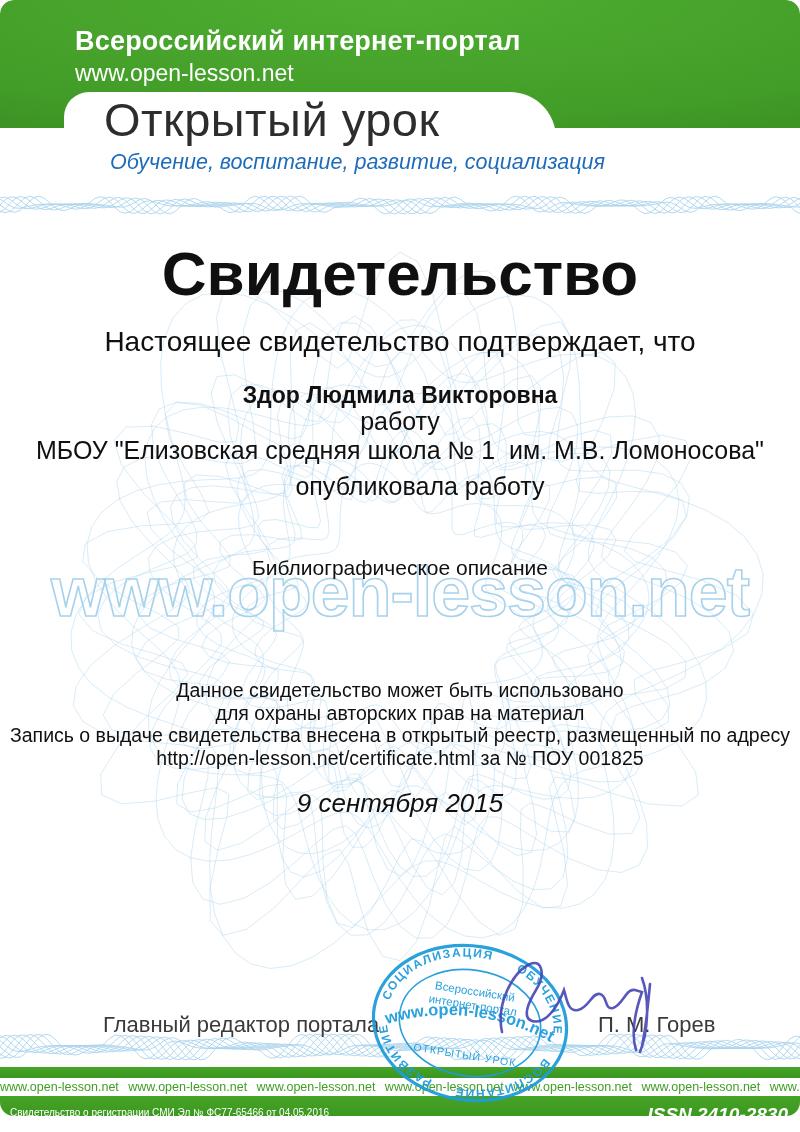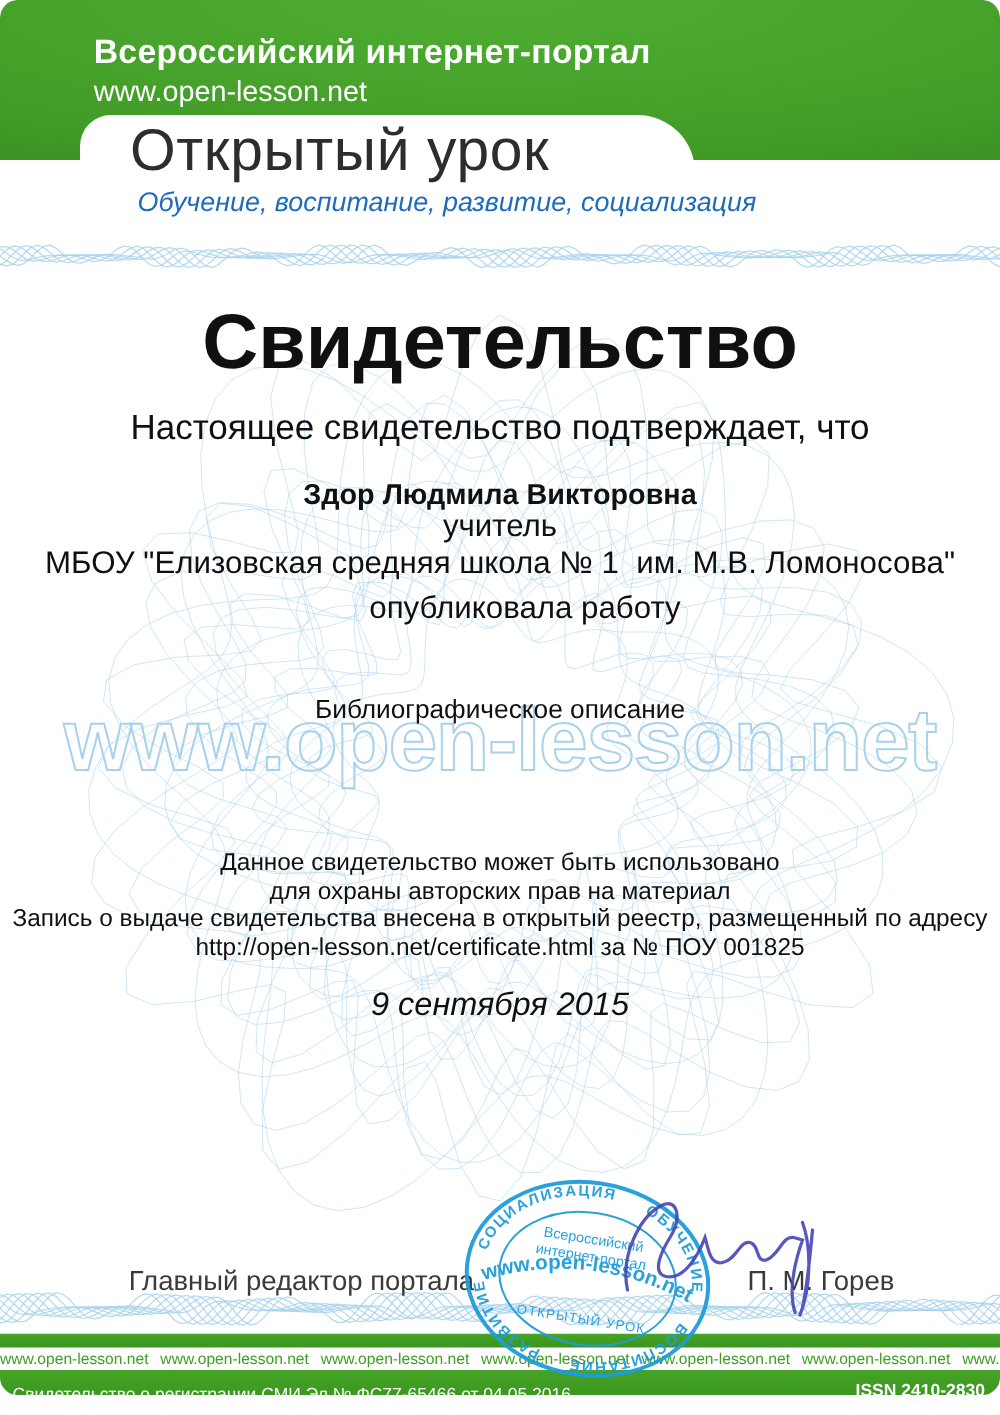--- a/index.html
+++ b/index.html
@@ -45,22 +45,22 @@
   #stamp{position:absolute;left:355px;top:928px;width:230px;height:190px;z-index:3;opacity:.95;}
   #signature{position:absolute;left:492px;top:948px;width:185px;height:112px;z-index:4;}
   
   .footer-bar{position:absolute;left:0;top:1067px;width:800px;height:11px;
               background:linear-gradient(#46a427,#3a961e);}
   .url-strip{position:absolute;left:0;top:1078px;width:800px;height:18px;line-height:18px;
              font-size:12.5px;color:#3f9e23;white-space:nowrap;overflow:hidden;word-spacing:6px;
              text-align:center;}
   .footer{position:absolute;left:0;top:1096px;width:800px;height:36px;
           background:linear-gradient(#45a326,#35901b);border-radius:0 0 14px 14px;}
-  .reg-text{position:absolute;left:10px;top:11px;color:#fff;font-size:14px;text-decoration:underline;}
-  .issn-text{position:absolute;right:12px;top:8px;color:#fff;font-size:14px;font-weight:bold;}
+  .reg-text{position:absolute;left:10px;top:11px;color:#fff;font-size:10px;text-decoration:underline;}
+  .issn-text{position:absolute;right:12px;top:8px;color:#fff;font-size:19px;font-weight:bold;font-style:italic;}
   .stamp-txt{font-family:"Liberation Sans",sans-serif;fill:#1f9cd9;}
 </style>
 </head>
 <body>
 
 <div class="page">
 
   <div class="header">
     <div class="portal-title">Всероссийский интернет-портал</div>
     <div class="portal-url">www.open-lesson.net</div>
@@ -99,21 +99,21 @@
       <path d="M624.6 382.0 L642.4 397.0 L657.8 413.8 L669.4 431.8 L675.8 450.2 L676.4 468.2 L671.2 484.8 L660.6 499.1 L645.5 510.8 L627.4 519.7 L607.7 526.1 L588.0 530.7 L569.8 534.4 L554.0 538.4 L541.3 543.9 L531.8 551.9 L525.2 563.0 L520.7 577.4 L517.4 595.0 L514.1 615.0 L509.8 636.2 L503.4 657.0 L494.6 675.9 L483.0 691.1 L468.9 701.5 L452.7 705.9 L435.2 704.1 L417.4 696.3 L400.2 683.2 L384.2 666.3 L370.0 647.2 L357.7 627.8 L347.2 610.1 L337.8 595.6 L328.8 585.5 L319.3 580.5 L308.5 580.6 L295.7 585.3 L280.4 593.3 L262.6 603.3 L242.7 613.5 L221.4 622.2 L199.9 627.9 L179.3 629.3 L160.8 625.9 L145.7 617.5 L134.6 604.5 L128.1 587.7 L126.0 568.1 L127.8 547.2 L132.3 526.1 L138.4 505.9 L144.4 487.5 L149.0 471.1 L150.8 456.8 L149.0 444.2 L143.2 432.6 L133.5 421.3 L120.6 409.5 L105.8 396.5 L90.5 382.0 L76.5 365.8 L65.3 348.4 L58.5 330.2 L57.1 312.2 L61.5 295.2 L71.7 280.2 L87.1 268.0 L106.5 258.8 L128.4 252.8 L151.3 249.4 L173.4 247.9 L193.3 247.2 L210.0 245.9 L222.8 242.8 L231.6 236.7 L236.9 226.8 L239.5 212.8 L240.5 194.8 L241.1 173.7 L242.7 150.5 L246.2 126.8 L252.3 104.4 L261.4 84.9 L273.4 69.8 L287.9 60.2 L304.2 56.7 L321.3 59.2 L338.5 67.1 L354.9 79.1 L370.0 93.8 L383.6 109.4 L395.8 124.1 L407.0 136.5 L417.9 145.3 L429.2 149.9 L441.7 150.4 L455.8 147.2 L472.0 141.4 L490.1 134.5 L509.8 127.8 L530.1 123.1 L550.1 121.8 L568.5 124.7 L584.1 132.4 L595.8 144.9 L603.1 161.7 L605.5 181.8 L603.4 204.0 L597.4 227.0 L588.7 249.4 L578.9 270.2 L569.5 288.7 L562.2 304.5 L558.4 317.7 L559.0 328.8 L564.5 338.6 L574.8 347.9 L589.1 357.8 L606.3 369.0 L624.6 382.0 Z" fill="none" stroke="#a8d2ec" stroke-width="0.8" opacity="0.55"></path>
       <path d="M682.6 382.0 L699.2 400.1 L703.6 418.8 L695.2 436.1 L675.9 450.3 L650.1 460.8 L623.3 468.4 L600.7 475.0 L586.3 483.1 L581.8 495.3 L586.3 513.1 L596.6 536.5 L608.2 563.7 L616.5 591.6 L617.5 615.9 L609.1 633.1 L591.6 640.5 L567.1 637.6 L539.0 626.3 L511.3 610.4 L487.1 595.0 L468.6 585.2 L456.0 584.8 L448.0 595.3 L442.3 615.8 L436.5 642.5 L428.3 670.1 L416.9 692.9 L402.4 705.8 L386.2 706.2 L370.0 694.0 L355.5 672.2 L343.6 645.6 L334.1 620.3 L325.5 601.7 L316.0 593.7 L303.4 597.3 L286.3 611.0 L264.5 630.7 L239.5 651.0 L213.7 666.3 L190.4 672.3 L172.8 667.0 L162.8 650.7 L160.7 626.0 L164.9 597.3 L172.1 569.1 L177.9 545.3 L178.4 528.1 L170.6 517.9 L153.7 513.1 L129.3 510.8 L101.0 507.8 L73.9 501.3 L53.3 490.0 L43.3 473.9 L46.0 454.3 L60.6 433.4 L84.0 413.6 L111.0 396.3 L135.7 382.0 L153.1 370.1 L159.8 358.8 L155.0 346.3 L141.0 330.9 L121.9 312.2 L103.2 291.0 L90.2 269.2 L86.7 249.6 L94.5 234.6 L112.6 226.0 L137.9 223.8 L165.8 226.2 L191.5 230.2 L211.0 231.7 L222.4 227.1 L225.7 213.7 L223.0 191.3 L217.6 161.7 L213.4 128.8 L213.7 97.7 L220.3 73.6 L233.5 60.2 L252.0 59.3 L273.4 69.7 L294.9 87.8 L314.6 108.5 L331.3 125.7 L345.2 134.7 L357.6 132.7 L370.0 119.8 L384.1 98.7 L400.8 74.5 L419.6 53.1 L439.2 40.0 L457.5 39.0 L472.4 51.2 L482.2 75.0 L487.0 106.2 L487.8 139.3 L487.1 169.0 L488.3 190.7 L494.3 202.4 L507.0 204.4 L526.7 199.3 L551.6 191.3 L578.5 184.9 L602.9 183.9 L620.9 190.6 L629.3 205.2 L627.4 226.0 L616.6 250.1 L600.6 274.2 L584.5 295.6 L573.4 312.6 L571.6 325.3 L580.9 334.9 L600.8 343.6 L627.9 353.5 L657.1 366.2 L682.6 382.0 Z" fill="none" stroke="#a8d2ec" stroke-width="0.8" opacity="0.55"></path>
       <path d="M723.5 382.0 L717.8 401.1 L691.9 417.5 L655.7 429.5 L622.6 438.4 L604.0 447.8 L605.1 462.2 L622.7 483.9 L647.1 511.5 L665.7 540.2 L668.4 562.9 L651.7 574.1 L619.2 572.1 L580.4 560.9 L546.4 548.8 L525.2 545.0 L519.3 556.1 L524.8 582.7 L533.7 618.5 L537.5 652.8 L530.7 674.2 L512.7 676.0 L487.4 658.9 L461.1 631.1 L439.1 605.5 L424.2 594.3 L415.1 604.5 L408.1 634.4 L399.2 674.1 L386.4 709.8 L370.0 728.7 L352.9 724.5 L338.2 699.8 L327.4 664.7 L319.1 633.2 L309.9 617.4 L295.6 622.4 L273.9 644.8 L246.1 674.2 L217.0 697.2 L193.3 703.4 L180.3 688.7 L179.8 656.9 L188.0 618.0 L197.2 583.5 L198.7 561.9 L186.3 555.7 L159.6 560.9 L124.6 569.2 L91.7 571.8 L71.6 562.9 L70.8 542.1 L88.6 513.6 L117.2 483.9 L144.3 459.0 L158.0 441.7 L151.7 430.7 L127.0 422.4 L93.1 412.6 L63.0 398.9 L48.7 382.0 L56.2 364.7 L82.9 350.3 L119.0 340.3 L151.1 333.1 L167.8 325.1 L163.9 311.7 L142.8 290.4 L114.5 262.5 L91.5 233.0 L84.0 208.6 L96.0 195.2 L123.8 194.2 L158.2 201.9 L188.2 210.1 L205.9 209.7 L208.9 194.2 L201.3 163.2 L191.0 123.3 L186.5 85.3 L193.3 60.6 L211.9 56.2 L238.4 71.5 L266.3 98.4 L290.2 124.1 L307.3 136.3 L318.6 128.1 L327.6 101.2 L338.3 65.3 L352.6 34.1 L370.0 20.2 L387.6 29.8 L402.2 60.3 L412.4 101.2 L419.3 138.2 L426.8 159.4 L439.0 159.2 L458.2 140.9 L483.3 114.9 L509.6 94.4 L530.7 89.8 L541.2 105.3 L539.7 136.8 L529.9 174.6 L519.7 207.4 L518.0 226.6 L531.0 229.8 L559.1 221.2 L596.3 209.4 L632.2 203.2 L656.0 208.6 L661.1 226.3 L648.0 252.0 L624.5 279.4 L602.7 302.6 L594.2 318.9 L605.5 329.5 L634.8 338.0 L672.9 348.6 L706.5 363.5 L723.5 382.0 Z" fill="none" stroke="#a8d2ec" stroke-width="0.8" opacity="0.55"></path>
       <path d="M723.9 382.0 L709.8 400.7 L690.8 417.4 L668.8 431.7 L645.8 443.5 L623.6 453.3 L604.0 461.8 L588.4 470.0 L577.5 479.0 L571.5 489.8 L569.9 503.2 L571.7 519.6 L575.6 538.9 L580.0 560.6 L583.4 583.7 L584.2 606.9 L581.6 628.8 L574.9 647.7 L564.0 662.4 L549.4 672.1 L531.8 676.3 L512.3 675.2 L492.0 669.7 L472.0 660.9 L453.1 650.7 L436.0 640.8 L420.8 632.9 L407.2 628.7 L394.7 629.2 L382.6 634.7 L370.0 645.2 L356.1 659.7 L340.5 676.9 L322.8 694.9 L303.3 711.6 L282.4 725.2 L261.1 733.9 L240.4 736.5 L221.5 732.2 L205.5 721.1 L193.0 703.8 L184.7 681.6 L180.4 656.0 L179.6 628.9 L181.4 602.0 L184.4 576.9 L187.1 554.9 L188.2 536.6 L186.2 522.2 L180.3 511.3 L170.1 503.2 L155.7 496.7 L137.8 490.5 L117.7 483.7 L97.0 475.2 L77.4 464.3 L60.7 451.0 L48.4 435.5 L41.7 418.2 L41.0 400.1 L46.4 382.0 L57.0 364.8 L71.8 349.1 L88.9 335.3 L106.8 323.3 L123.6 312.7 L137.6 302.7 L147.9 292.5 L153.8 280.9 L155.3 267.1 L152.9 250.4 L147.9 230.5 L141.5 207.7 L135.5 182.7 L131.5 156.5 L130.7 130.7 L134.2 107.0 L142.4 86.9 L155.4 71.9 L172.6 62.8 L193.0 60.2 L215.5 63.7 L238.8 72.6 L261.6 85.4 L282.9 100.5 L302.1 115.7 L318.8 129.3 L333.4 139.4 L346.3 144.8 L358.2 144.9 L370.0 139.6 L382.6 129.8 L396.6 116.6 L412.3 101.7 L429.7 87.1 L448.4 74.7 L467.7 66.2 L486.7 62.8 L504.3 65.3 L519.6 73.8 L531.8 87.7 L540.7 106.0 L546.3 127.3 L549.1 149.8 L550.0 172.0 L550.4 192.6 L551.6 210.3 L554.9 224.8 L561.5 235.9 L572.1 244.2 L587.1 250.4 L606.0 255.7 L628.0 261.4 L651.6 268.5 L675.2 277.9 L696.9 290.0 L714.7 305.1 L727.1 322.6 L733.1 341.9 L731.9 362.1 L723.9 382.0 Z" fill="none" stroke="#a8d2ec" stroke-width="0.8" opacity="0.55"></path>
     </svg>
   <div class="watermark">www.open-lesson.net</div>
 
   <div class="cline ser cert-title">Свидетельство</div>
   <div class="cline ser confirm">Настоящее свидетельство подтверждает, что</div>
   <div class="cline ser recipient">Здор Людмила Викторовна</div>
-  <div class="cline ser role">учитель</div>
+  <div class="cline ser role">работу</div>
   <div class="cline ser org">МБОУ "Елизовская средняя школа № 1&nbsp; им. М.В. Ломоносова"</div>
   <div class="cline ser action">опубликовала работу</div>
   <div class="cline ser bib-label">Библиографическое описание</div>
   <div class="cline ser notes">
     <div>Данное свидетельство может быть использовано</div>
     <div>для охраны авторских прав на материал</div>
     <div>Запись о выдаче свидетельства внесена в открытый реестр, размещенный по адресу</div>
     <div>http://open-lesson.net/certificate.html за № ПОУ 001825</div>
   </div>
   <div class="cline ser date">9 сентября 2015</div>

